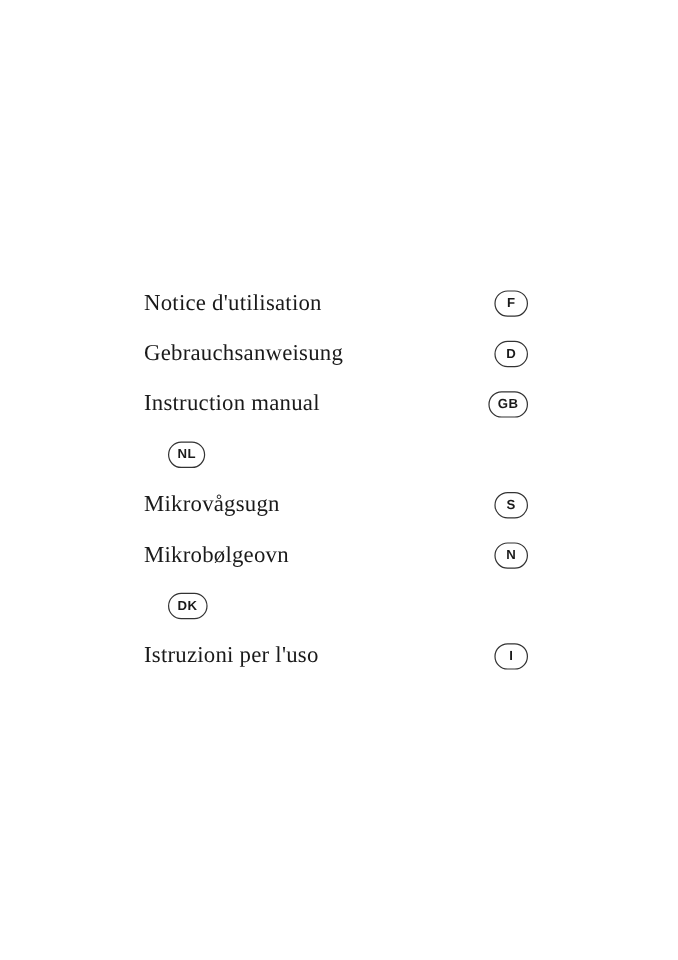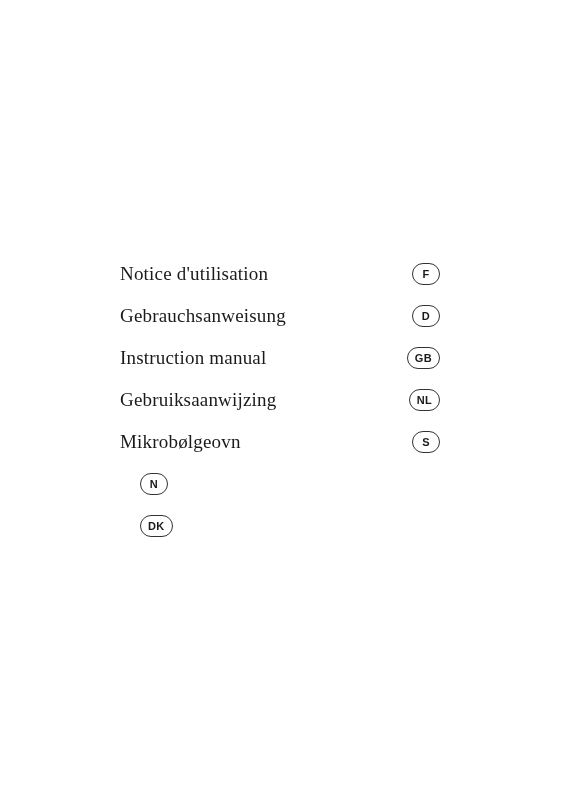--- a/index.html
+++ b/index.html
@@ -89,35 +89,41 @@
           <span class="lang-badge-text">D</span>
         </div>
       </li>
       <li class="menu-item">
         <span class="menu-label">Instruction manual</span>
         <div class="lang-badge">
           <span class="lang-badge-text">GB</span>
         </div>
       </li>
       <li class="menu-item">
-        <span class="menu-label">Gebruiksaanwijzing</span>
         <div class="lang-badge">
           <span class="lang-badge-text">NL</span>
         </div>
       </li>
       <li class="menu-item">
-        <span class="menu-label">Mikrobølgeovn</span>
+        <span class="menu-label">Mikrovågsugn</span>
         <div class="lang-badge">
           <span class="lang-badge-text">S</span>
         </div>
       </li>
       <li class="menu-item">
+        <span class="menu-label">Mikrobølgeovn</span>
         <div class="lang-badge">
           <span class="lang-badge-text">N</span>
         </div>
       </li>
       <li class="menu-item">
         <div class="lang-badge">
           <span class="lang-badge-text">DK</span>
         </div>
       </li>
+      <li class="menu-item">
+        <span class="menu-label">Istruzioni per l'uso</span>
+        <div class="lang-badge">
+          <span class="lang-badge-text">I</span>
+        </div>
+      </li>
     </ul>
 </div>
 
 </body></html>

